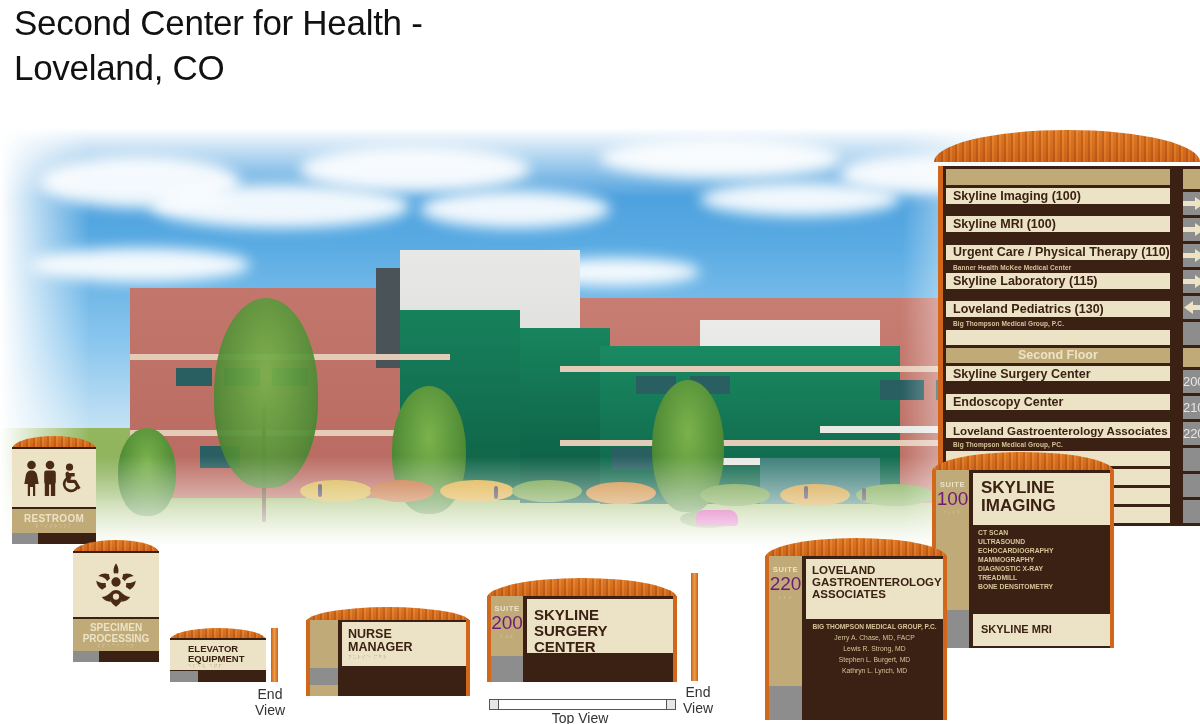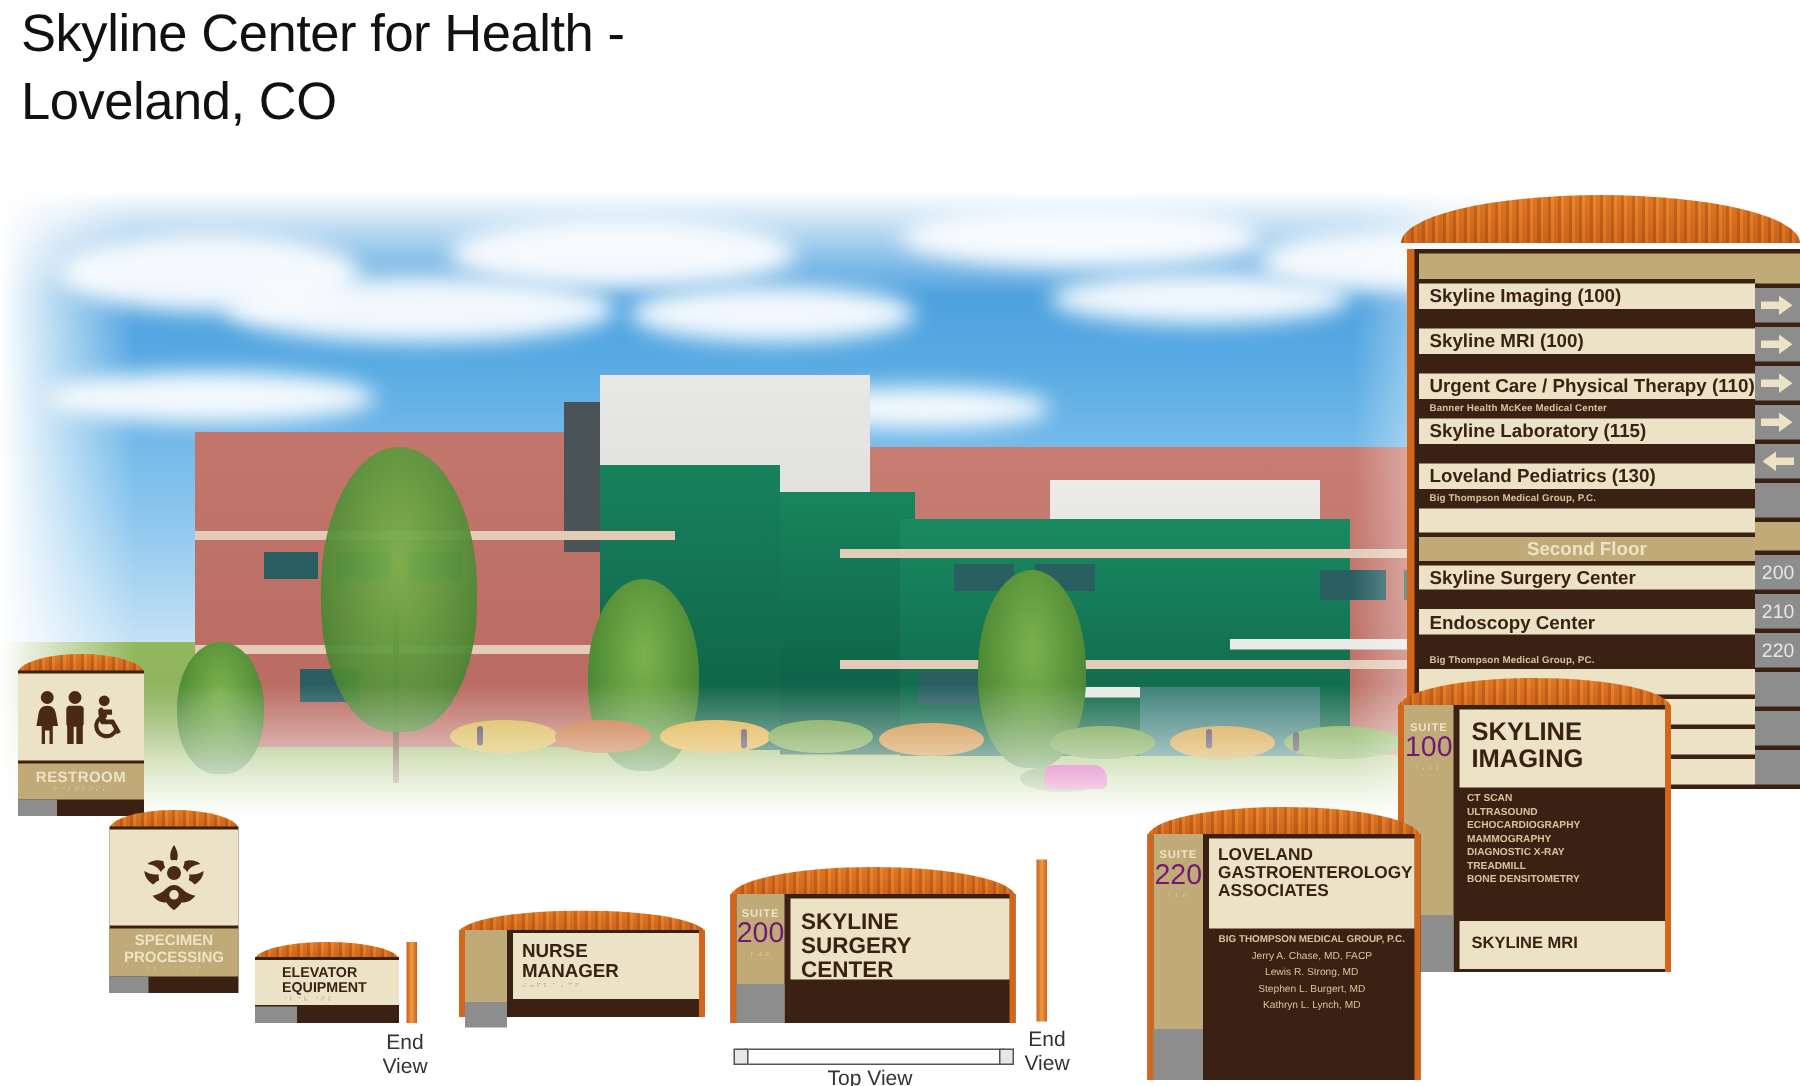--- a/index.html
+++ b/index.html
@@ -88,21 +88,21 @@
   #dir-head{
     position:absolute;left:8px;top:10px;right:8px;height:30px;
     border:2px solid #20150c;display:flex;align-items:center;justify-content:center;
   }
   #dir-head span{font-size:15.5px;font-weight:600;color:#1c1208;}
   #dir-body{
     position:absolute;left:4px;top:36px;width:258px;height:360px;
     background:#3a2113;border-left:5px solid #d2671c;border-right:5px solid #d2671c;
     display:flex;
   }
-  #dir-rows{flex:1;display:flex;flex-direction:column;padding:3px 0 0 3px;}
+  #dir-rows{flex:1;display:flex;flex-direction:column;padding:3px 13px 0 3px;}
   #dir-arrows{width:38px;display:flex;flex-direction:column;padding-top:3px;}
   .dir-row{height:19px;display:flex;align-items:center;padding-left:7px;margin-bottom:3px;}
   .dir-row span{font-size:12.5px;font-weight:700;color:#3a2113;white-space:nowrap;}
   .dir-sub{height:9px;display:flex;align-items:center;padding-left:7px;margin-bottom:2px;}
   .dir-sub span{font-size:6.5px;font-weight:700;color:#d6c49a;white-space:nowrap;letter-spacing:.1px;}
   .dir-floor{height:17px;display:flex;align-items:center;justify-content:center;margin-bottom:3px;}
   .dir-floor span{font-size:12.5px;font-weight:600;color:#ece3c6;}
   .dir-blank{height:19px;margin-bottom:3px;}
   .arr-cell{height:25px;margin-bottom:3px;background:#8d8d8d;display:flex;align-items:center;justify-content:center;}
   .arr-cell.blank{background:#8d8d8d;}
@@ -118,21 +118,21 @@
 
   
   .caption{position:absolute;font-size:14px;color:#333;text-align:center;line-height:16px;}
   .tv-bar{position:absolute;height:9px;background:#fff;border:1px solid #555;}
   .tv-end{position:absolute;width:8px;height:9px;border:1px solid #555;background:#e7e7e7;}
   .ev-bar{position:absolute;width:7px;background:linear-gradient(90deg,#c9611b,#ef9a45,#c9611b);}
 </style>
 </head>
 <body>
 
-<div id="page-title">Skyline Center for Health - Loveland, CO</div>
+<div id="page-title">Second Center for Health - Loveland, CO</div>
 
 <div id="photo">
   <div class="sky"></div>
 
   <div class="cloud" style="left:40px;top:28px;width:200px;height:52px;"></div>
   <div class="cloud" style="left:150px;top:56px;width:260px;height:44px;"></div>
   <div class="cloud" style="left:300px;top:18px;width:230px;height:46px;"></div>
   <div class="cloud" style="left:420px;top:62px;width:190px;height:38px;"></div>
   <div class="cloud" style="left:600px;top:10px;width:240px;height:40px;"></div>
   <div class="cloud" style="left:700px;top:54px;width:200px;height:34px;"></div>
@@ -252,20 +252,23 @@
           <span></span>
         </div>
 
       <div class="dir-row panel-cream">
         <span>Endoscopy Center</span>
       </div>
       <div class="dir-sub">
           <span></span>
         </div>
 
+      <div class="dir-row panel-cream">
+        <span style="font-size:11.6px;">Loveland Gastroenterology Associates</span>
+      </div>
       <div class="dir-sub">
           <span>Big Thompson Medical Group, PC.</span>
         </div>
 
       <div class="dir-blank panel-cream"></div>
       <div class="dir-blank panel-cream"></div>
       <div class="dir-blank panel-cream"></div>
       <div class="dir-blank panel-cream"></div>
     </div>
 
@@ -386,21 +389,21 @@
     <div class="suite-main" style="left:36px;top:3px;width:146px;height:54px;padding:8px 0 0 7px;box-sizing:border-box;">
       <div class="suite-title" style="font-size:15px;">SKYLINE</div>
       <div class="suite-title" style="font-size:15px;">SURGERY CENTER</div>
     </div>
     <div style="position:absolute;left:0;top:60px;width:32px;height:26px;background:#8d8d8d;"></div>
   </div>
 </div>
 
 <div class="sign" id="nurse" style="left:306px;top:607px;width:164px;height:78px;">
   <div class="cap wood" style="height:15px;"></div>
-  <div class="suite-body" style="position:absolute;left:0;top:13px;width:164px;height:58px;box-sizing:border-box;">
+  <div class="suite-body" style="position:absolute;left:0;top:13px;width:164px;height:76px;box-sizing:border-box;">
     <div class="suite-left" style="width:28px;"></div>
     <div class="suite-main" style="left:32px;top:2px;width:124px;height:44px;padding:6px 0 0 6px;box-sizing:border-box;">
       <div class="suite-title" style="font-size:12.5px;">NURSE</div>
       <div class="suite-title" style="font-size:12.5px;">MANAGER</div>
       <div class="braille" style="color:#9d9272;margin-top:1px;">⠝⠥⠗⠎⠑ ⠍⠛⠗</div>
     </div>
     <div style="position:absolute;left:0;top:48px;width:28px;height:17px;background:#8d8d8d;"></div>
   </div>
 </div>
 

